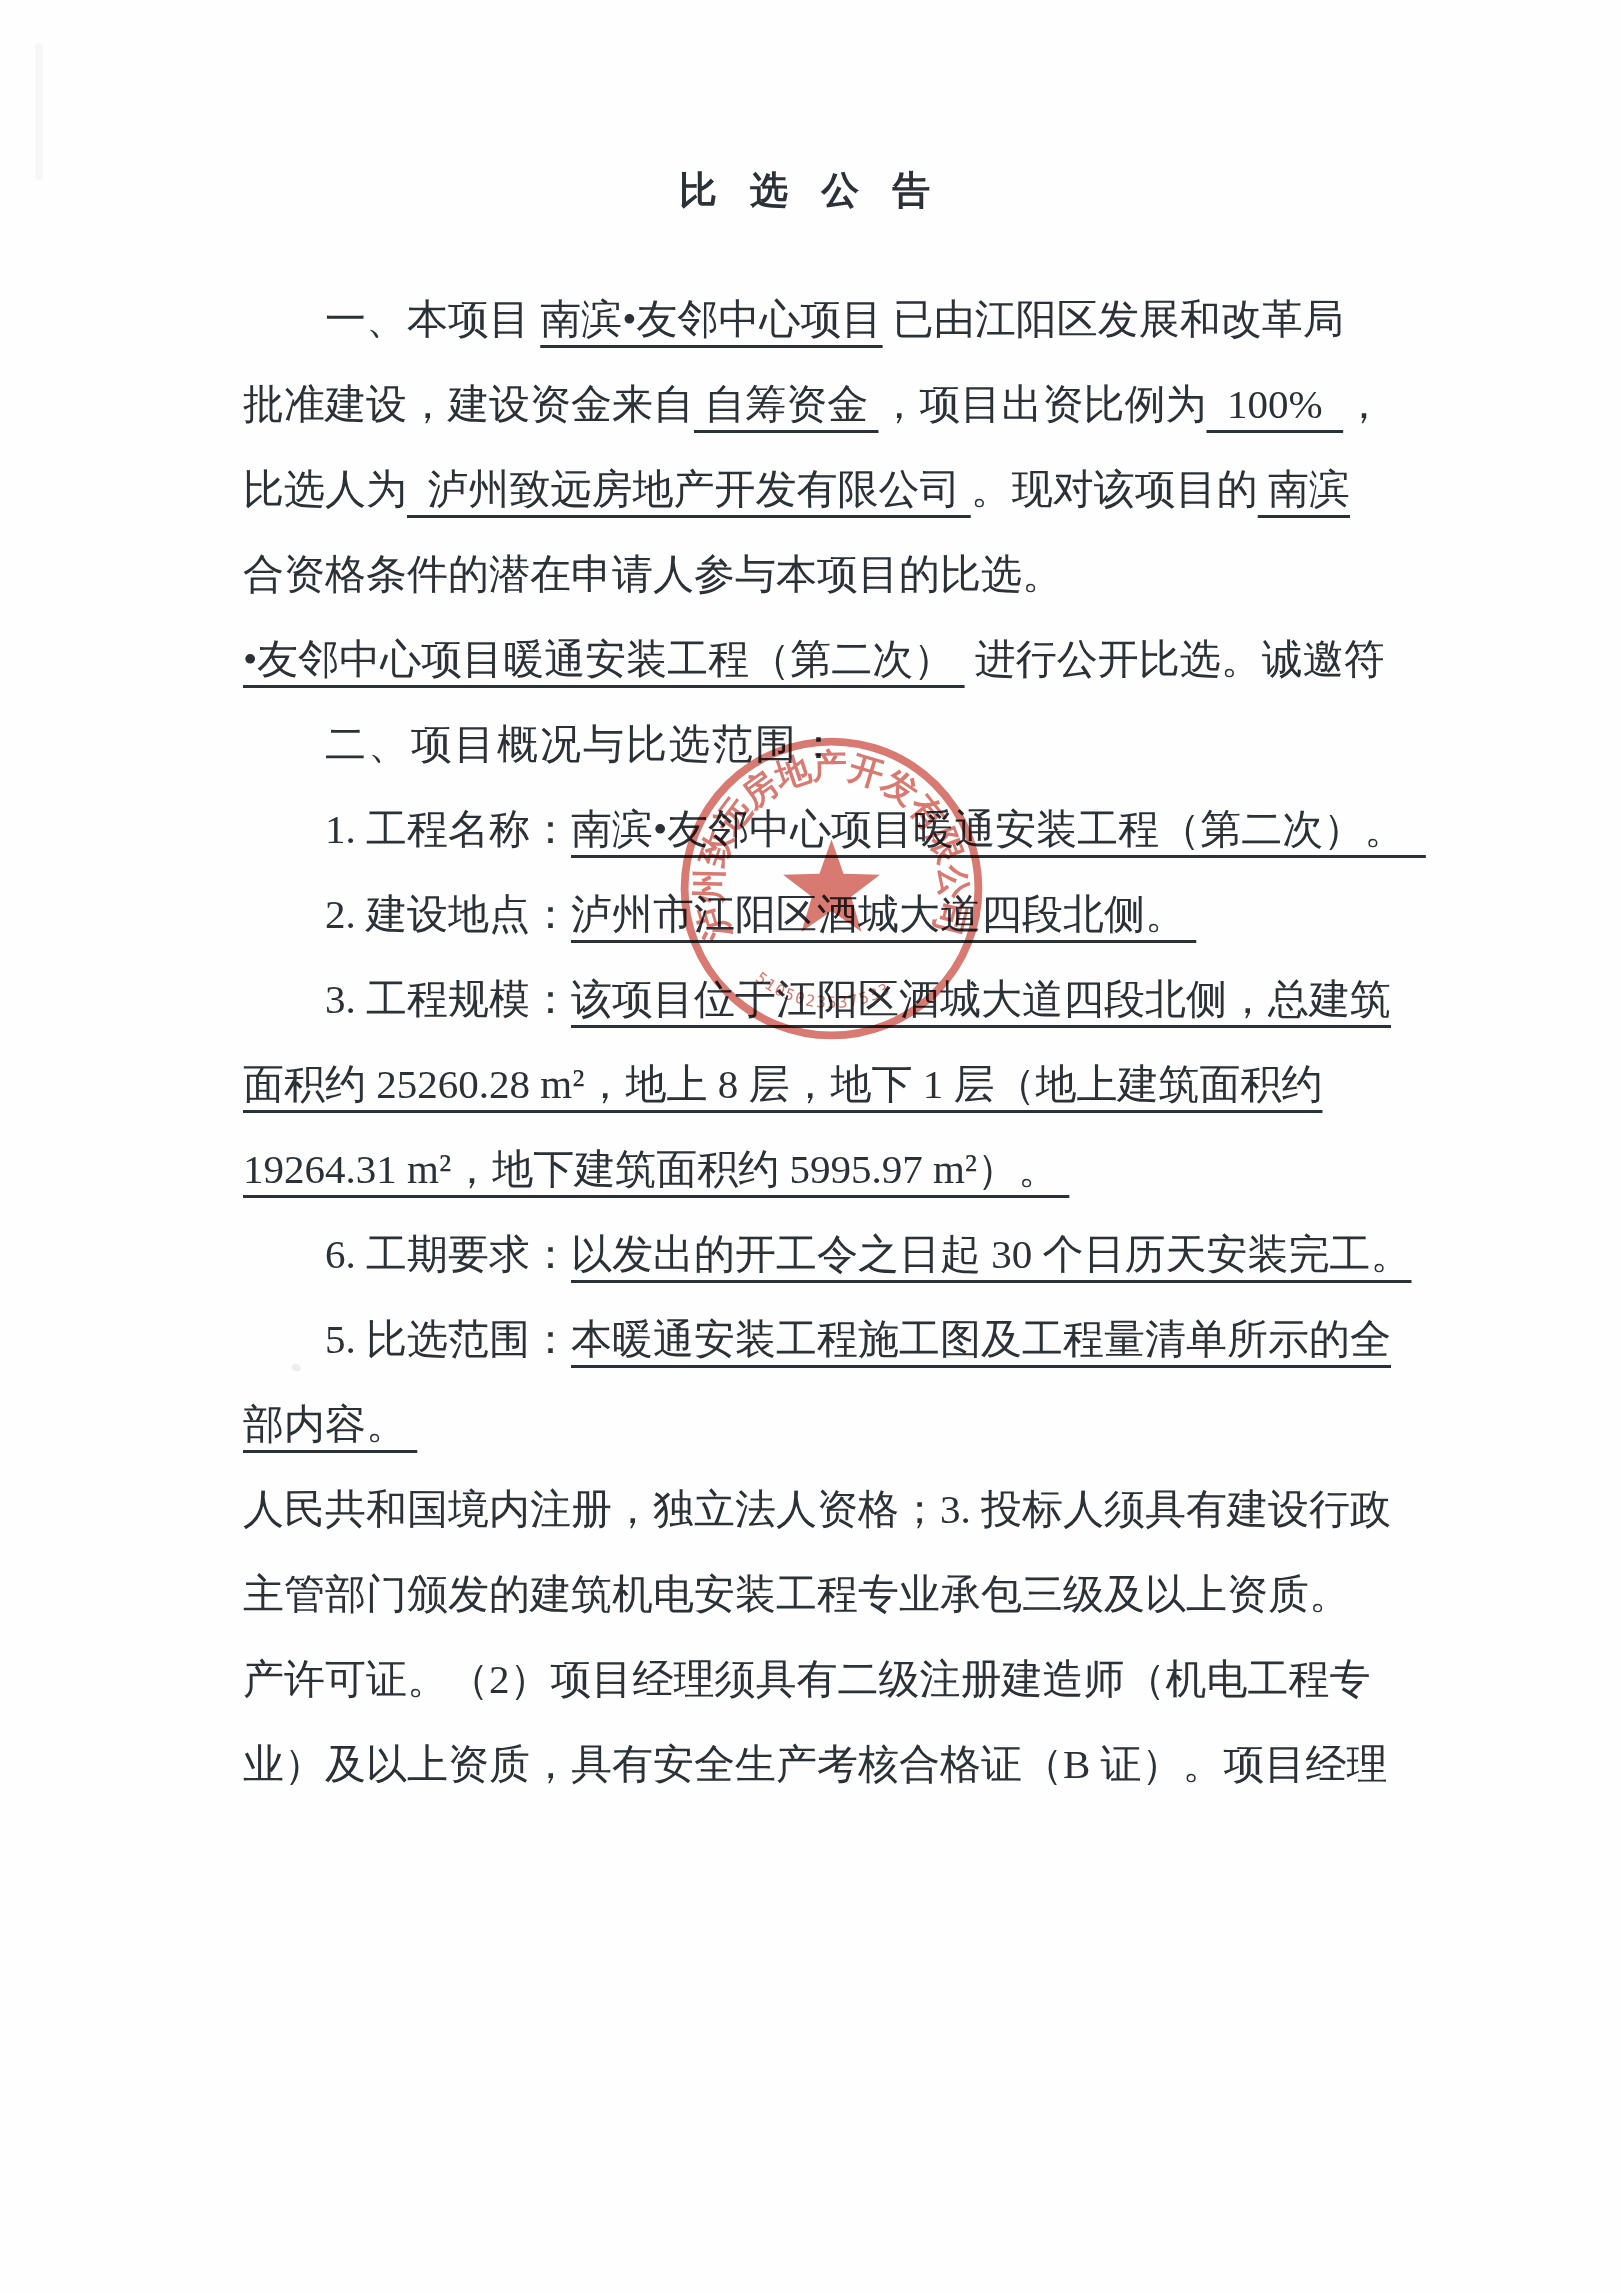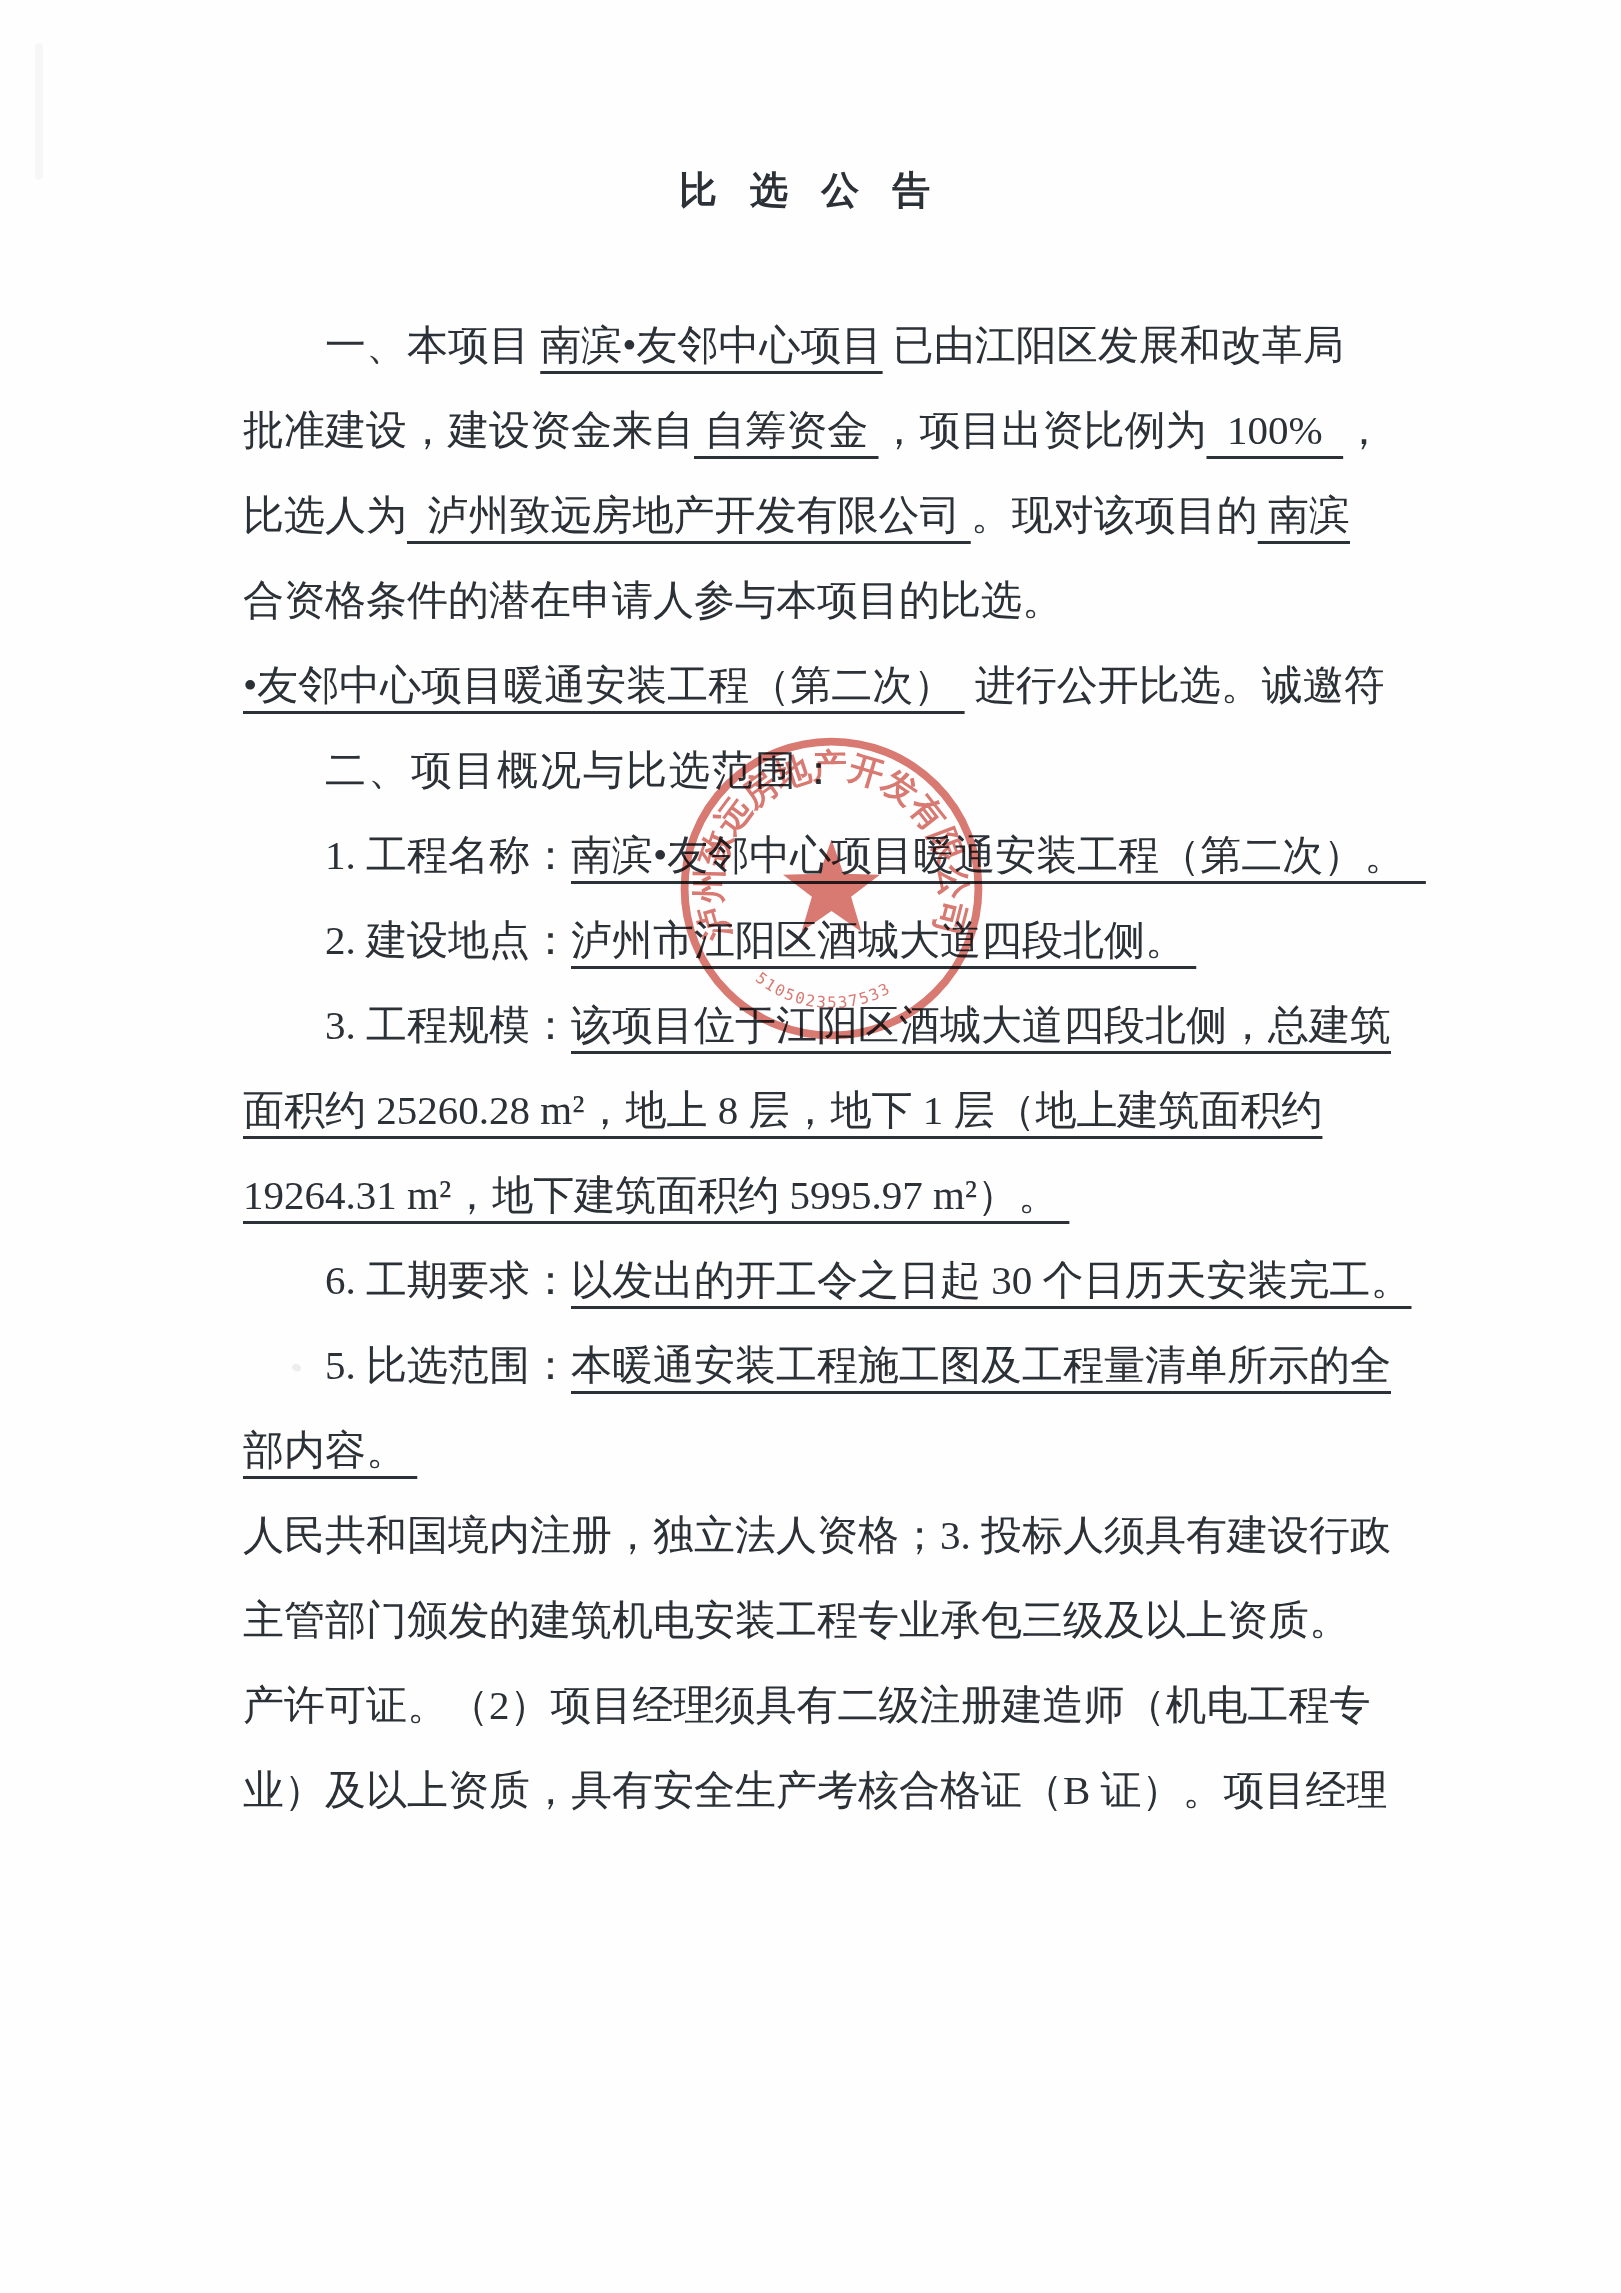--- a/index.html
+++ b/index.html
@@ -12,21 +12,21 @@
     color:var(--ink,#2b3137);
   }
   .page{position:absolute;inset:0;}
   .page-title{
     position:absolute;top:165px;left:0;width:100%;
     text-align:center;
     font-size:38px;font-weight:700;letter-spacing:11.8px;
     white-space:pre;
   }
   .doc-body{
-    position:absolute;left:243px;top:303px;width:1206px;
+    position:absolute;left:243px;top:277px;width:1206px;
   }
   .line{
     height:85px;line-height:85px;
     font-size:41px;
     white-space:pre;
   }
   .line.indent{text-indent:82px;}
   .u{
     text-decoration:underline;
     text-decoration-thickness:3.4px;

